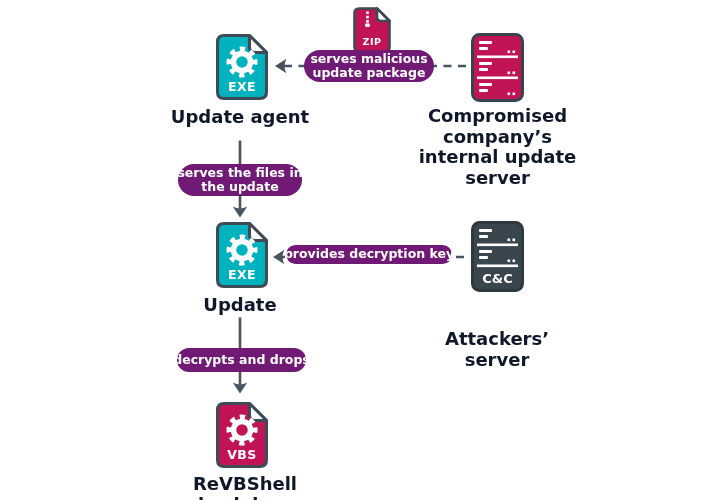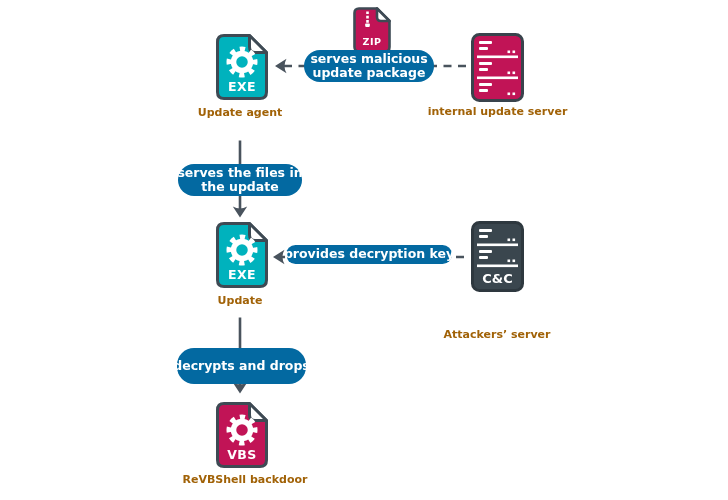--- a/index.html
+++ b/index.html
@@ -5,27 +5,27 @@
   html,body{margin:0;padding:0;background:#fff;}
   #canvas{
     position:relative;width:728px;height:500px;background:#ffffff;overflow:hidden;
     font-family:"DejaVu Sans","Liberation Sans",sans-serif;
     padding-left:8px;
   }
   
   #connectors{position:absolute;left:0;top:0;z-index:1;}
   
   .pill{
-    position:absolute;z-index:3;background:#0369a1;color:#ffffff;
+    position:absolute;z-index:3;background:#701a75;color:#ffffff;
     border-radius:17px;display:flex;flex-direction:column;align-items:center;justify-content:center;
     font-size:12.5px;font-weight:700;line-height:1.16;text-align:center;white-space:nowrap;
   }
   
   .node-label{
-    position:absolute;z-index:2;color:#a16207;font-size:11px;font-weight:700;
+    position:absolute;z-index:2;color:#0f172a;font-size:18px;font-weight:700;
     text-align:center;line-height:1.15;
   }
   .icon{position:absolute;z-index:2;}
   svg text{font-family:"DejaVu Sans","Liberation Sans",sans-serif;font-weight:700;fill:#ffffff;}
 </style>
 </head>
 <body>
 
 <div id="canvas">
 
@@ -126,29 +126,30 @@
 
   <div class="pill" style="left:178px;top:164px;width:124px;height:32px;">
     <div>serves the files in</div>
     <div>the update</div>
   </div>
 
   <div class="pill" style="left:286px;top:245px;width:166px;height:19px;">
     <div>provides decryption key</div>
   </div>
 
-  <div class="pill" style="left:177px;top:348px;width:129px;height:36px;">
+  <div class="pill" style="left:177px;top:348px;width:129px;height:24px;">
     <div>decrypts and drops</div>
   </div>
 
   <div class="node-label" style="left:140px;top:107px;width:200px;">
     <div>Update agent</div>
   </div>
 
   <div class="node-label" style="left:395px;top:106px;width:205px;">
+    <div>Compromised company’s</div>
     <div>internal update server</div>
   </div>
 
   <div class="node-label" style="left:165px;top:295px;width:150px;">Update</div>
 
   <div class="node-label" style="left:417px;top:294px;width:160px;margin-top:35px;">Attackers’ server</div>
 
   <div class="node-label" style="left:150px;top:474px;width:190px;">ReVBShell backdoor</div>
 
 </div>

